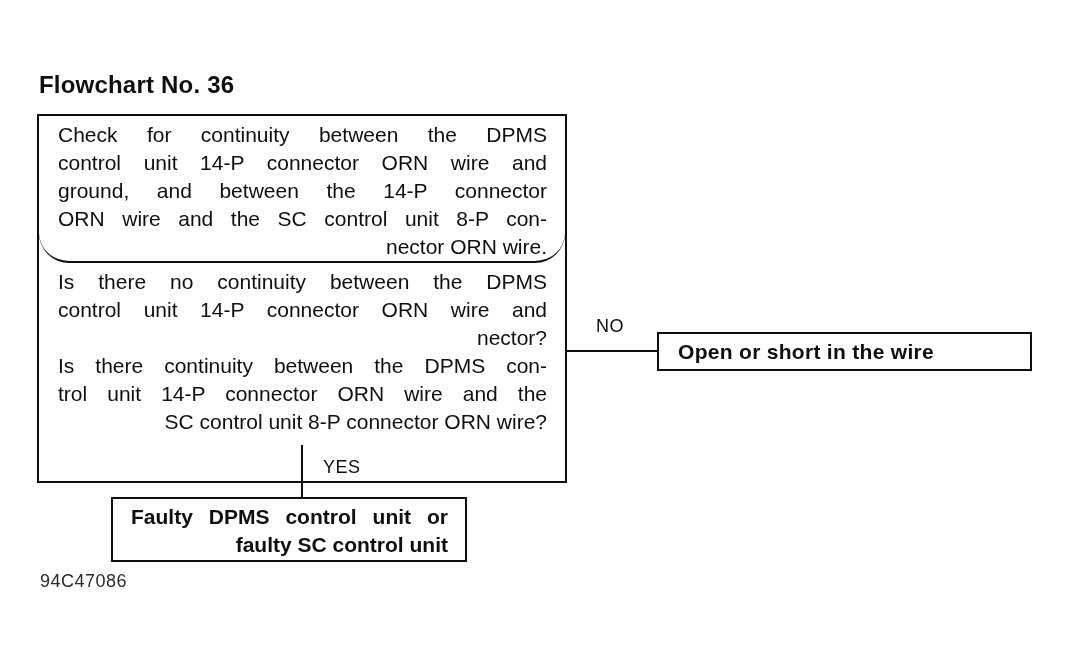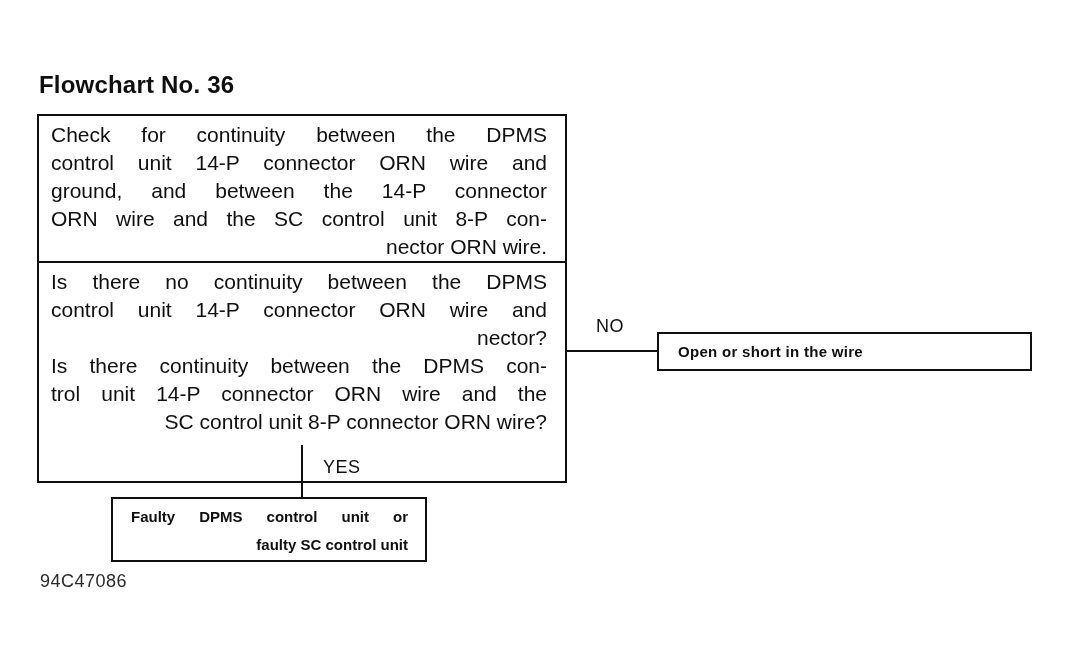--- a/index.html
+++ b/index.html
@@ -25,23 +25,24 @@
     left: 37px;
     top: 114px;
     width: 530px;
     border: 2px solid #0f0f0f;
     box-sizing: border-box;
     background: #ffffff;
   }
   .cell {
     font-size: 21px;
     line-height: 28px;
-    padding: 5px 18px 0 12px;
+    padding: 5px 18px 0 19px;
     box-sizing: border-box;
     overflow: hidden;
+    border-radius: 30px;
   }
   .cell-check { height: 147px; border-bottom: 2px solid #0f0f0f; }
   .cell-question { height: 218px; }
   .tline { text-align: right; white-space: nowrap; }
   .tline.j { text-align: justify; text-align-last: justify; white-space: normal; }
   .connector { position: absolute; background: #0f0f0f; }
   .no-line { left: 567px; top: 350px; width: 90px; height: 2px; }
   .yes-line { left: 301px; top: 445px; width: 2px; height: 52px; }
   .branch-label {
     position: absolute;
@@ -49,32 +50,32 @@
     letter-spacing: 0.5px;
   }
   .no-label { left: 596px; top: 316px; }
   .yes-label { left: 323px; top: 457px; }
   .result-box {
     position: absolute;
     border: 2px solid #0f0f0f;
     box-sizing: border-box;
     background: #ffffff;
     font-weight: bold;
-    font-size: 15px;
+    font-size: 21px;
   }
   .no-result-box {
     left: 657px; top: 332px;
     width: 375px; height: 39px;
     display: flex; align-items: center;
     padding-left: 19px;
     letter-spacing: 0.3px;
   }
   .yes-result-box {
     left: 111px; top: 497px;
-    width: 316px; height: 65px;
+    width: 356px; height: 65px;
     padding: 4px 17px 4px 18px;
     line-height: 28px;
   }
   .footer-code {
     position: absolute;
     left: 40px;
     top: 571px;
     font-size: 18px;
     color: #2a2a2a;
     letter-spacing: 0.5px;

